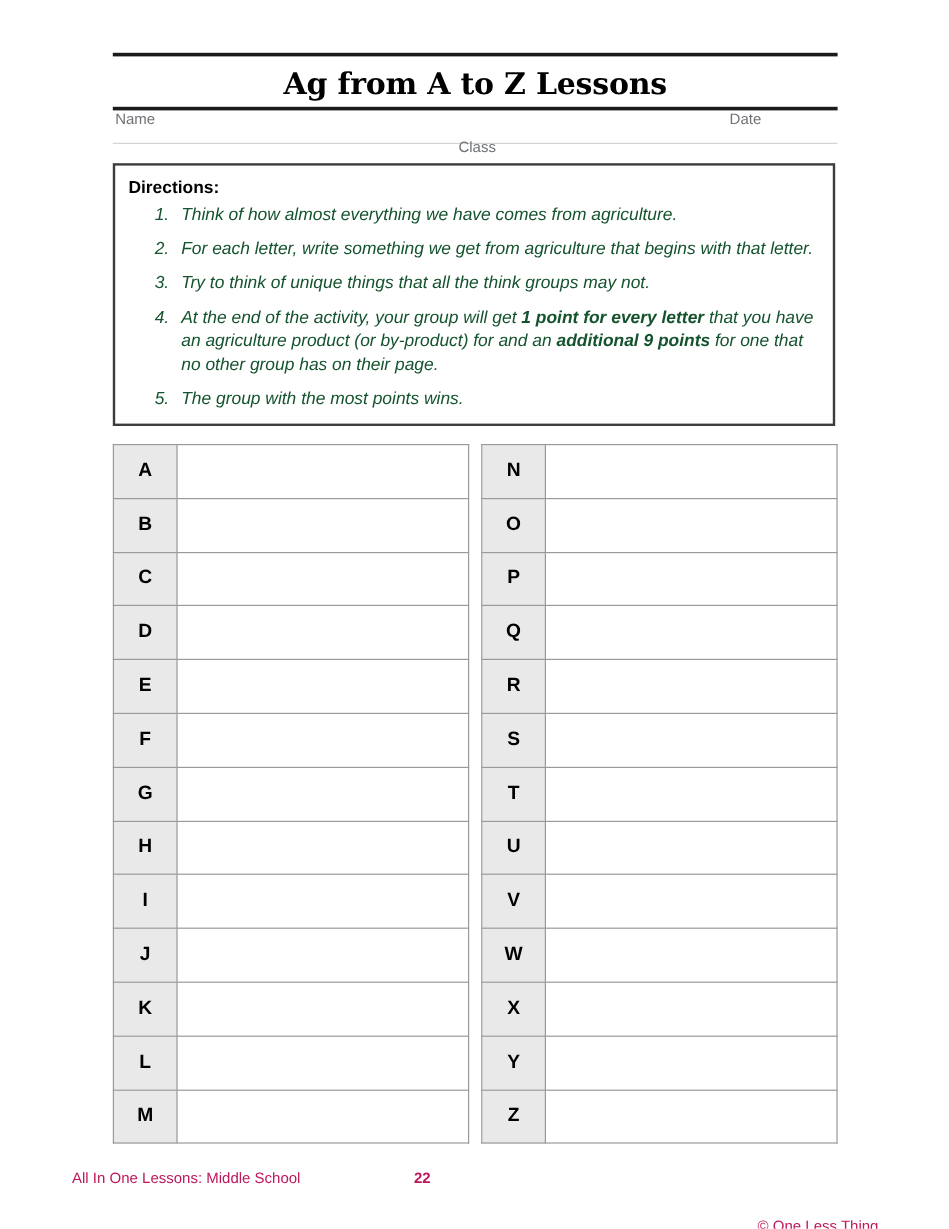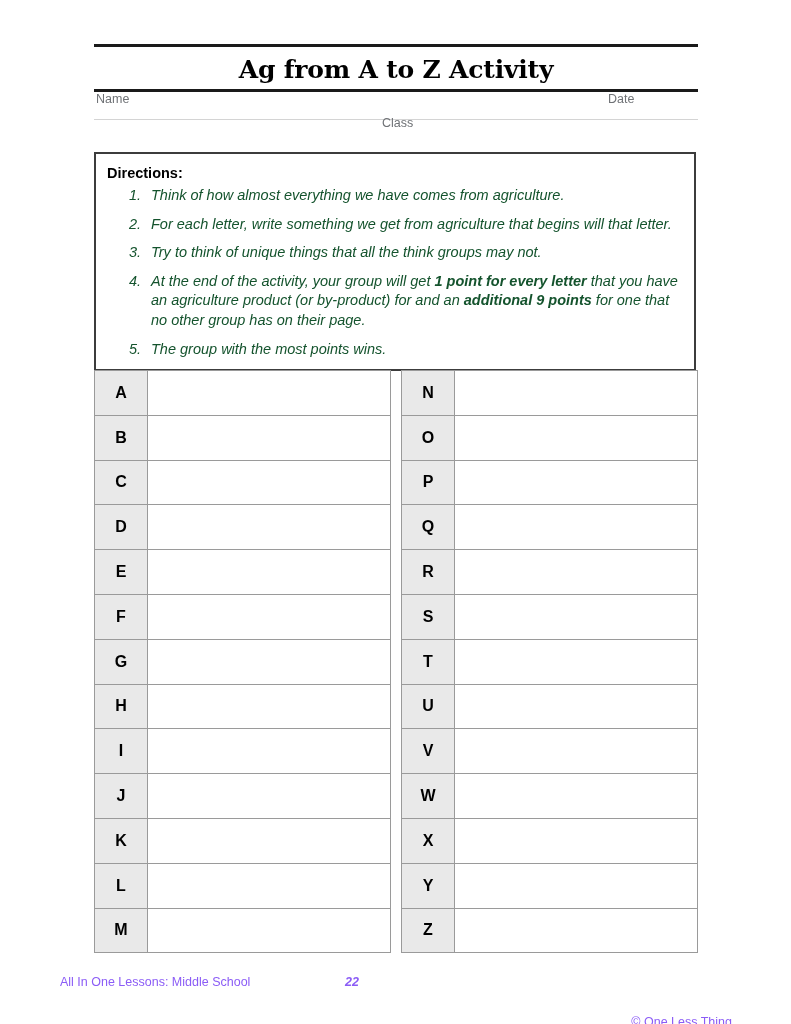--- a/index.html
+++ b/index.html
@@ -69,21 +69,21 @@
   .rule-thin {
     height: 1px;
     background: #d4d4d4;
     width: 100%;
   }
 
   
   .directions {
     position: absolute;
     left: 94px;
-    top: 152px;
+    top: 136px;
     width: 602px;
     min-height: 214px;
     border: 2px solid #3c3c3c;
     box-sizing: border-box;
     background: #ffffff;
     padding: 9px 12px 10px 11px;
   }
   .directions-title {
     font-size: 14.5px;
     font-weight: bold;
@@ -143,50 +143,50 @@
     position: absolute;
     left: 60px;
     top: 975px;
     width: 672px;
     height: 20px;
   }
   .footer span {
     position: absolute;
     top: 0;
     font-size: 12.5px;
-    color: #8b5cf6;
+    color: #be185d;
     font-family: "Liberation Sans", sans-serif;
     white-space: nowrap;
   }
   .foot-left  { left: 0px; }
-  .foot-page  { left: 285px; font-weight: bold; color: #000; font-style: italic; }
+  .foot-page  { left: 285px; font-weight: bold; color: #000; }
   .foot-right { right: 0px; margin-top: 40px; }
 </style>
 </head>
 <body>
 
 <div class="page">
 
   <div class="header">
     <div class="rule-thick-top"></div>
-    <div class="doc-title">Ag from A to Z Activity</div>
+    <div class="doc-title">Ag from A to Z Lessons</div>
     <div class="rule-thick-bottom"></div>
     <div class="name-row">
       <span class="lbl-name">Name</span>
       <span class="lbl-class">Class</span>
       <span class="lbl-date">Date</span>
     </div>
     <div class="rule-thin"></div>
   </div>
 
   <div class="directions">
     <div class="directions-title">Directions:</div>
     <ol class="dir-list">
         <li><span>Think of how almost everything we have comes from agriculture.</span></li>
-        <li><span>For each letter, write something we get from agriculture that begins will that letter.</span></li>
+        <li><span>For each letter, write something we get from agriculture that begins with that letter.</span></li>
         <li><span>Try to think of unique things that all the think groups may not.</span></li>
         <li><span>At the end of the activity, your group will get </span><b>1 point for every letter</b><span> that you have an agriculture product (or by-product) for and an </span><b>additional 9 points</b><span> for one that no other group has on their page.</span></li>
         <li><span>The group with the most points wins.</span></li>
       </ol>
   </div>
 
   <table class="tbl tbl-left">
     <tbody>
         <tr>
           <td class="letter">A</td>

